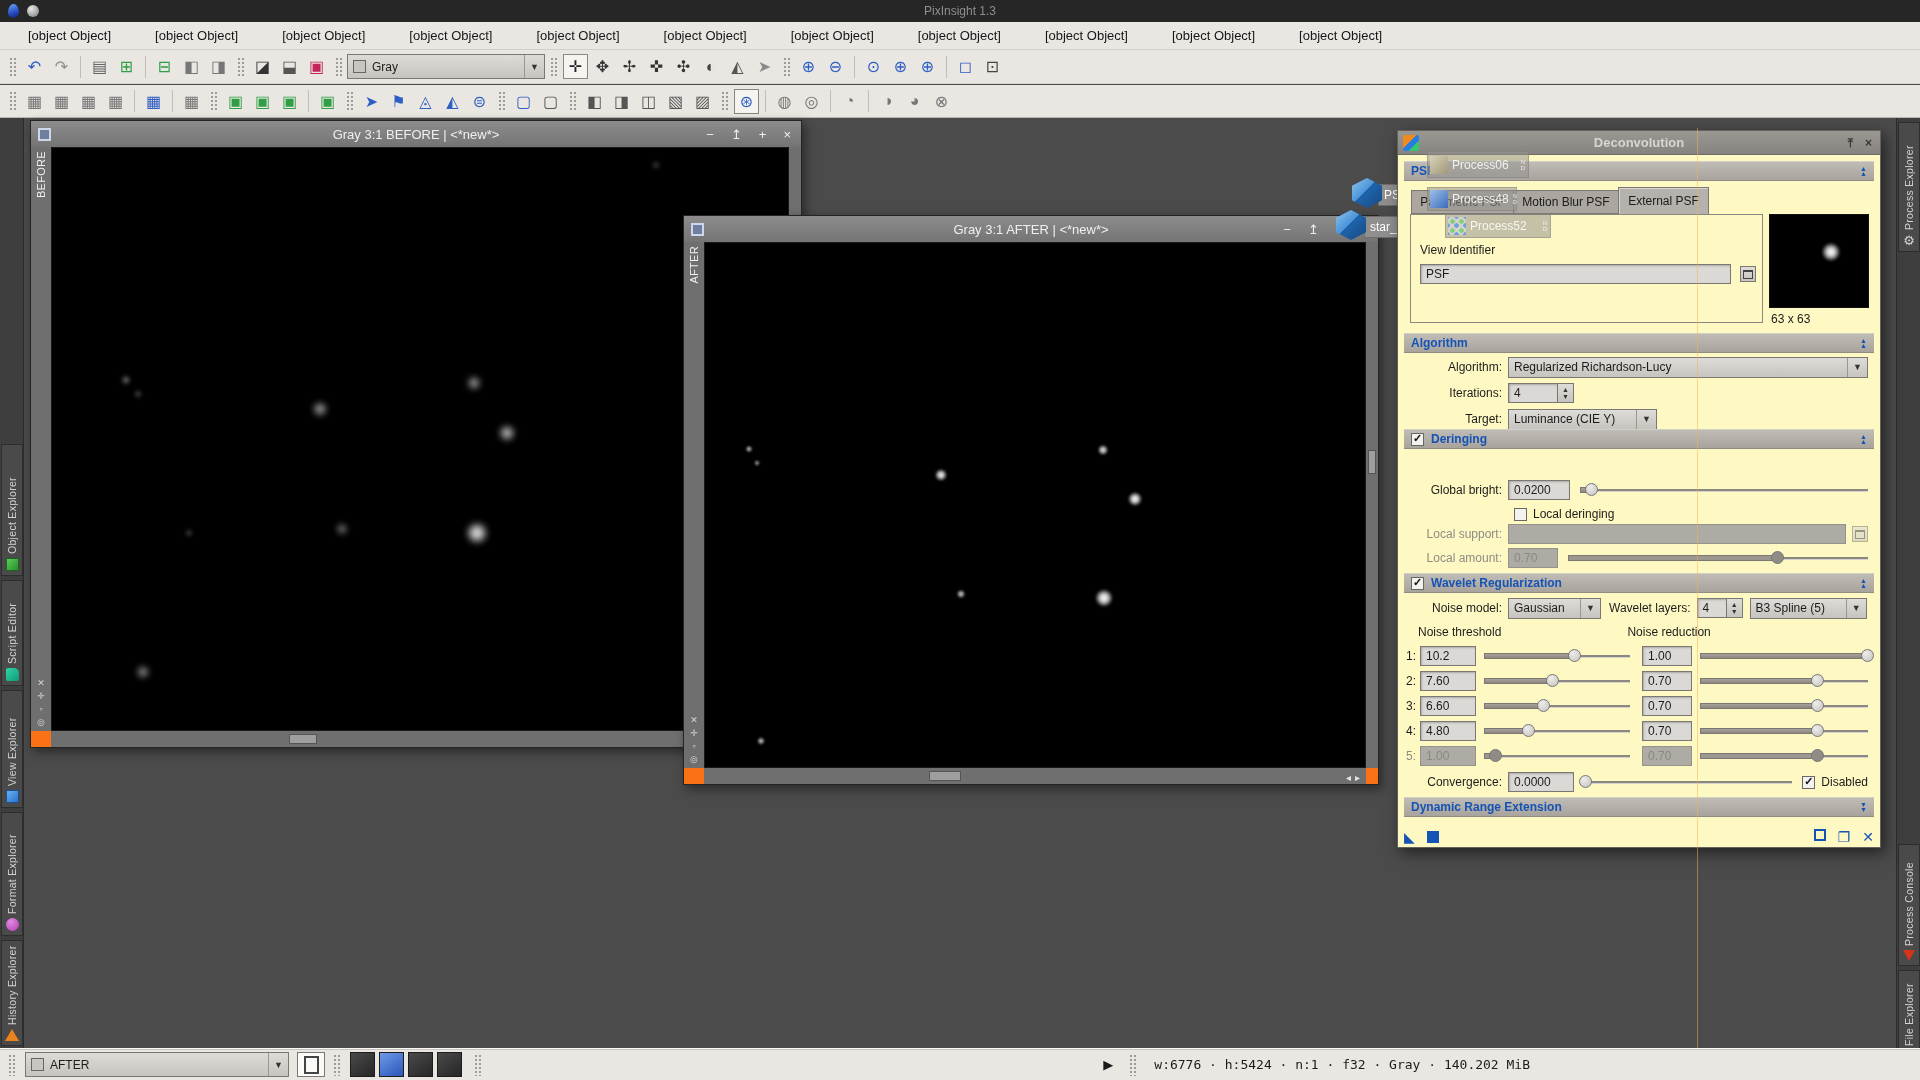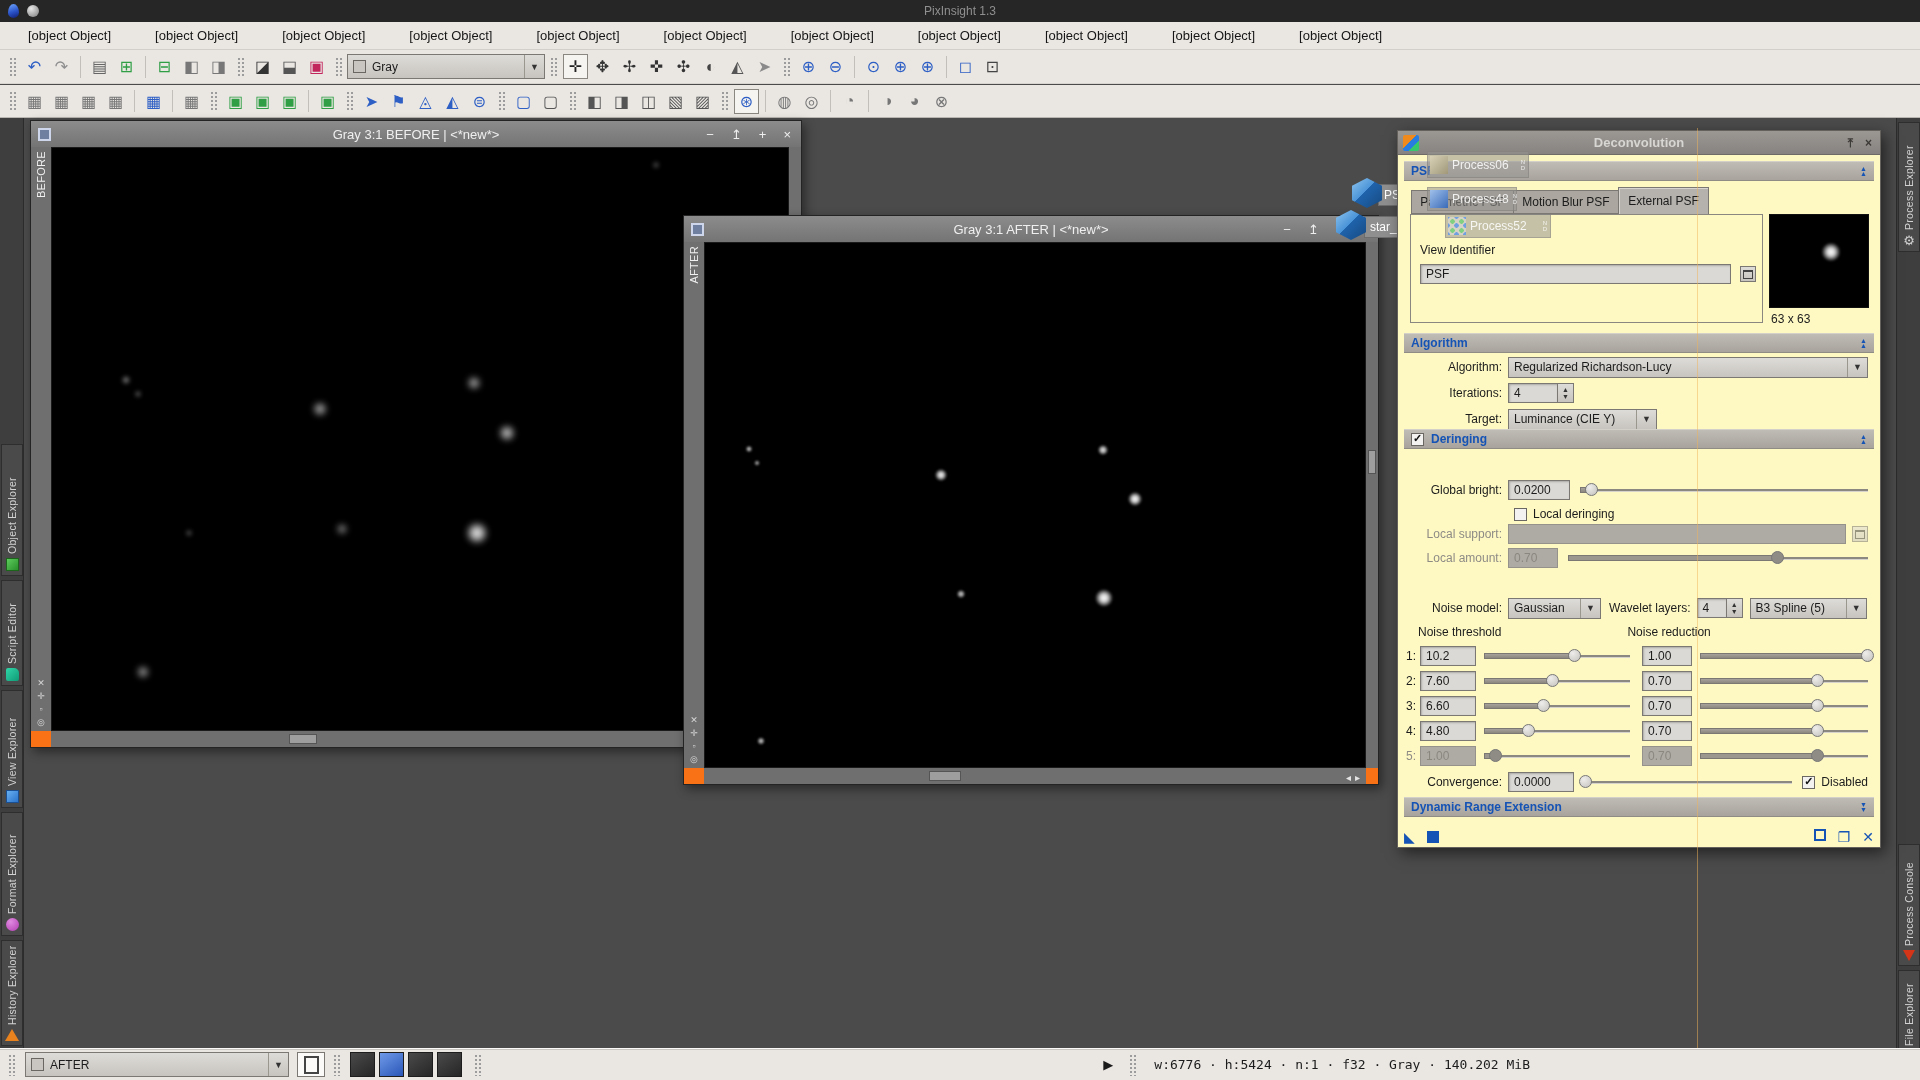--- a/index.html
+++ b/index.html
@@ -459,20 +459,25 @@
     <span class="rlabel dis">Local amount:</span>
     <span class="inp dis" style="width:50px">0.70</span>
     <span class="slider dis" style="margin-left: 10px; --pct: 70%;">
         <span class="track"></span>
         <span class="fill"></span>
         <span class="thumb"></span>
       </span>
   </div>
 
   
+  <div class="secbar" style="top:442px">
+    <span class="cb on"></span>
+    <span class="stitle">Wavelet Regularization</span>
+    <span class="chev up"></span>
+  </div>
   <div class="drow" style="top:466px">
     <span class="rlabel">Noise model:</span>
     <span class="combo" style="width:93px;height:21px">
       <span>Gaussian</span>
       <span class="carrow">▼</span>
     </span>
     <span style="margin-left:8px">Wavelet layers:</span>
     <span class="inp" style="width:30px;margin-left:6px">4</span>
     <span class="spin">
         <span>▲</span>

